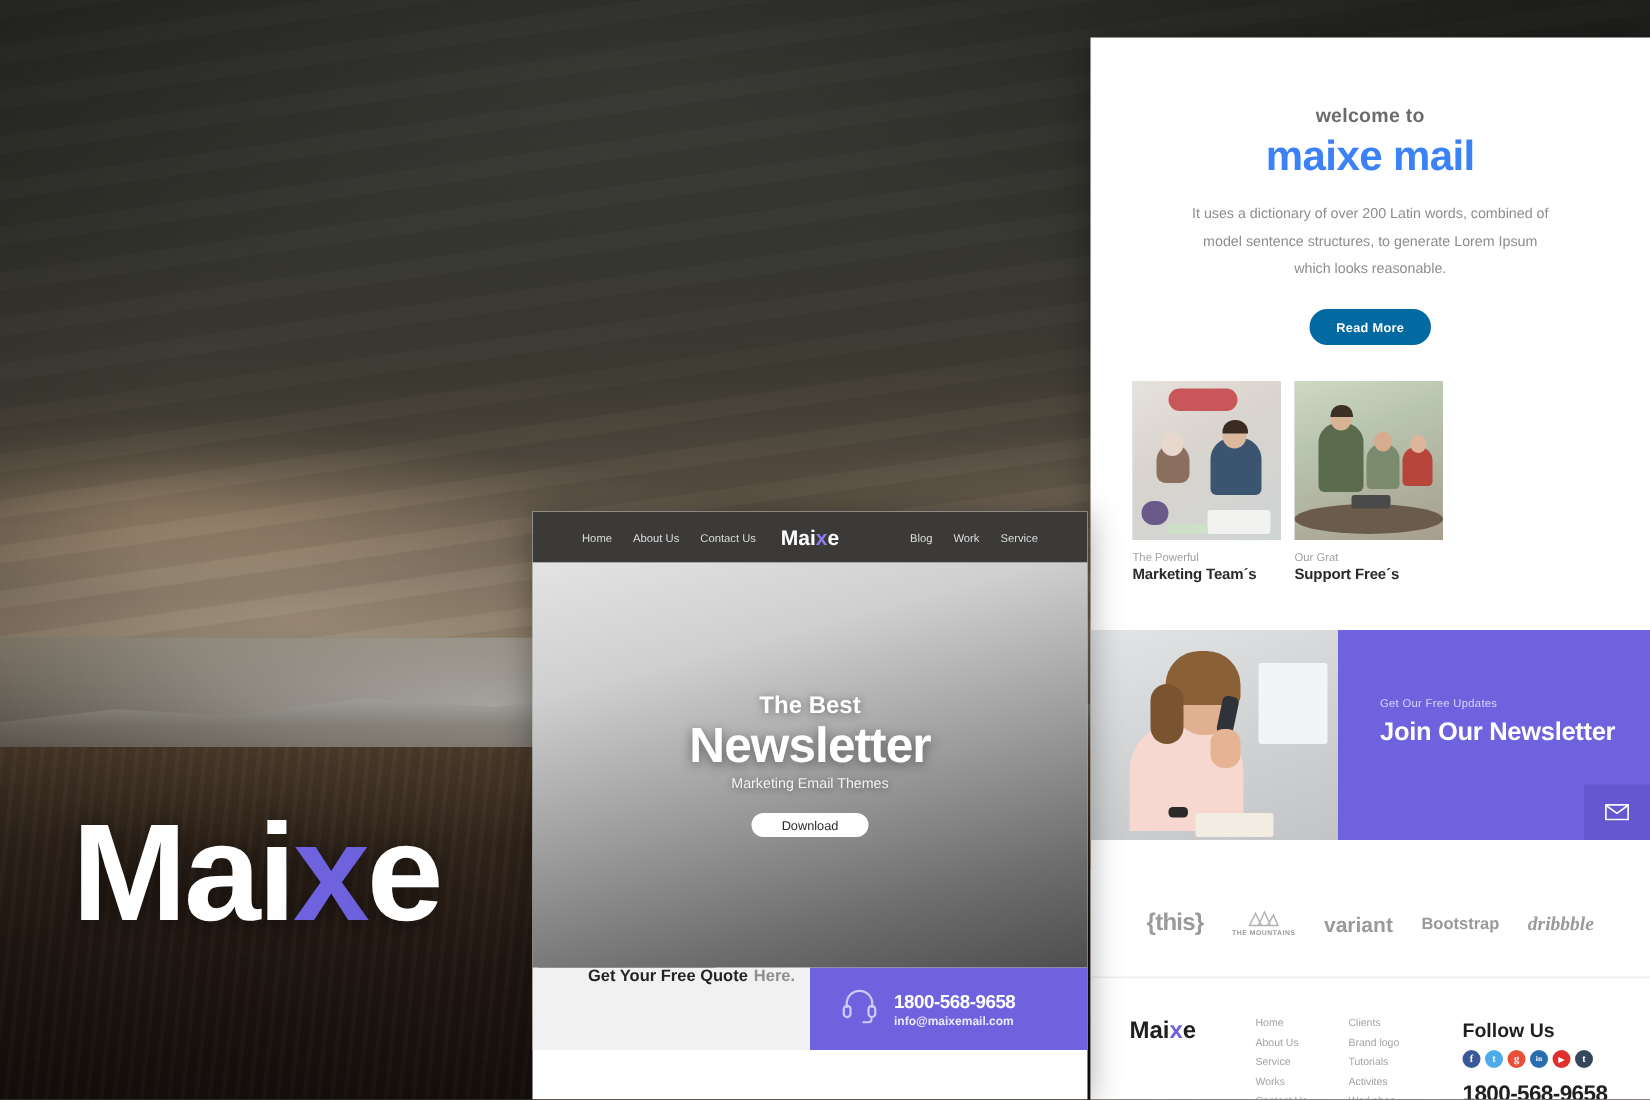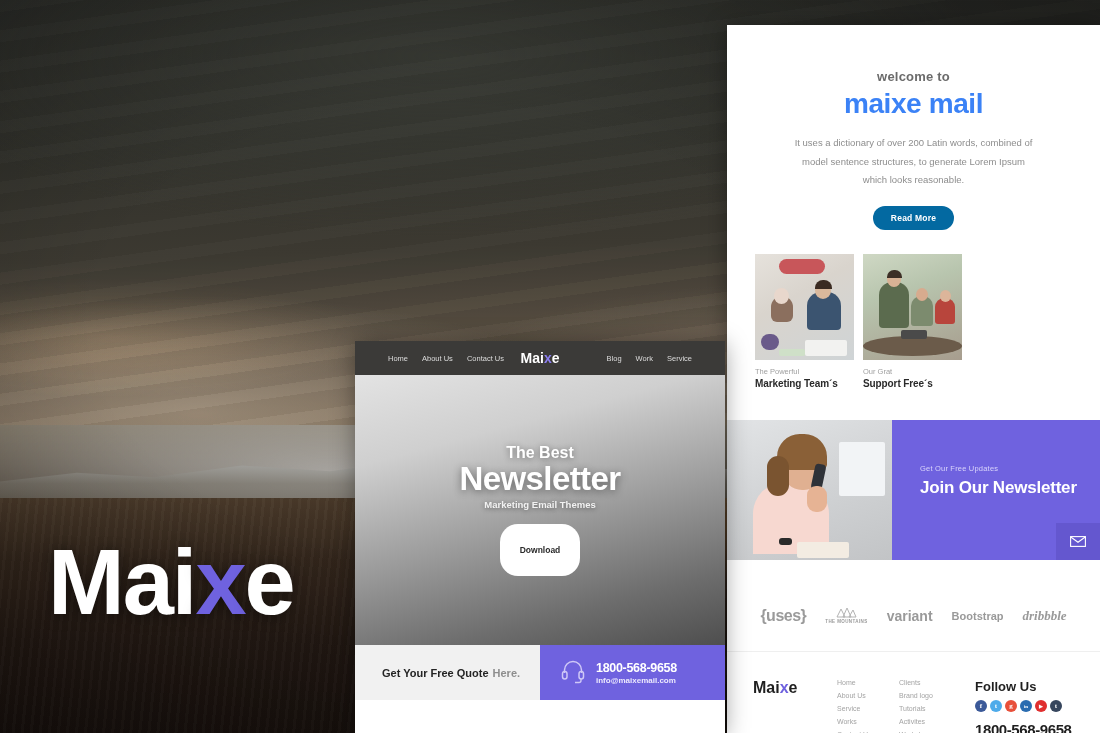--- a/index.html
+++ b/index.html
@@ -130,25 +130,25 @@
   .nav-left, .nav-right { display: flex; gap: 14px; flex: 1; }
   .nav-right { justify-content: flex-end; }
   .nav-link { font-size: 7.5px; color: #dcdcdc; text-decoration: none; white-space: nowrap; }
   .nav-logo { font-size: 14px; font-weight: 700; color: #fff; padding: 0 16px; }
   .nav-logo .x { color: #8b7ef0; }
 
   .hero { position: relative; height: 270px; overflow: hidden; background: #8f8f8f; }
   .hero-overlay { position: absolute; inset: 0; display: flex; flex-direction: column; align-items: center; justify-content: center; text-align: center; }
   .hero-k { font-size: 16px; font-weight: 700; color: #fff; text-shadow: 0 1px 6px rgba(0,0,0,.4); }
   .hero-t { font-size: 33px; font-weight: 700; color: #fff; line-height: 1.05; letter-spacing: -.6px; text-shadow: 0 2px 8px rgba(0,0,0,.45); }
-  .hero-s { font-size: 9.5px; font-weight: 700; color: #f2f2f2; margin-top: 3px; text-shadow: 0 1px 5px rgba(0,0,0,.45); }
-  .hero-btn { margin-top: 14px; background: #fff; color: #2a2a2a; font-size: 8.5px; font-weight: 700; padding: 21px 20px; border-radius: 18px; border: none; cursor: pointer; }
+  .hero-s { font-size: 9.5px; font-weight: 400; color: #f2f2f2; margin-top: 3px; text-shadow: 0 1px 5px rgba(0,0,0,.45); }
+  .hero-btn { margin-top: 14px; background: #fff; color: #2a2a2a; font-size: 8.5px; font-weight: 400; padding: 3px 20px; border-radius: 18px; border: none; cursor: pointer; }
 
   .quote-row { display: flex; height: 55px; }
-  .quote-left { flex: 1; background: #f1f1f1; display: flex; align-items: center; padding-left: 27px; font-size: 11px; font-weight: 700; color: #242424; }
+  .quote-left { flex: 1; background: #f1f1f1; display: flex; padding-left: 37px; font-size: 11px; font-weight: 700; color: #242424; }
   .quote-left .here { color: #8e8e8e; margin-left: 4px; }
   .quote-right { width: 185px; background: #6f62df; display: flex; align-items: center; gap: 10px; padding-left: 20px; }
   .q-phone { font-size: 12.5px; font-weight: 700; color: #fff; letter-spacing: -.3px; }
   .q-mail { font-size: 8px; font-weight: 700; color: #ece9fd; margin-top: 1px; }
 
   
   .p-bg { position: absolute; inset: 0; }
 </style>
 </head>
 <body>
@@ -230,21 +230,21 @@
         <div class="news-mail">
           <svg width="16" height="11" viewBox="0 0 16 11" fill="none" aria-hidden="true">
             <rect x="0.6" y="0.6" width="14.8" height="9.8" stroke="#fff" stroke-width="1.1" fill="none"></rect>
             <path d="M0.8 1 L8 6.2 L15.2 1" stroke="#fff" stroke-width="1.1" fill="none"></path>
           </svg>
         </div>
       </div>
     </div>
 
     <div class="logos">
-      <div class="logo logo-less">{uses}</div>
+      <div class="logo logo-less">{this}</div>
       <div class="logo logo-mount">
         <svg width="22" height="11" viewBox="0 0 22 11" aria-hidden="true">
           <path d="M2 10 L6 2 L10 10 Z M8 10 L12 1 L16 10 Z M14 10 L18 3 L21 10 Z" fill="none" stroke="#b3b3b3" stroke-width="1"></path>
         </svg>
         <span class="logo-mount-txt">THE MOUNTAINS</span>
       </div>
       <div class="logo logo-variant">variant</div>
       <div class="logo logo-bootstrap">Bootstrap</div>
       <div class="logo logo-dribbble">dribbble</div>
     </div>

